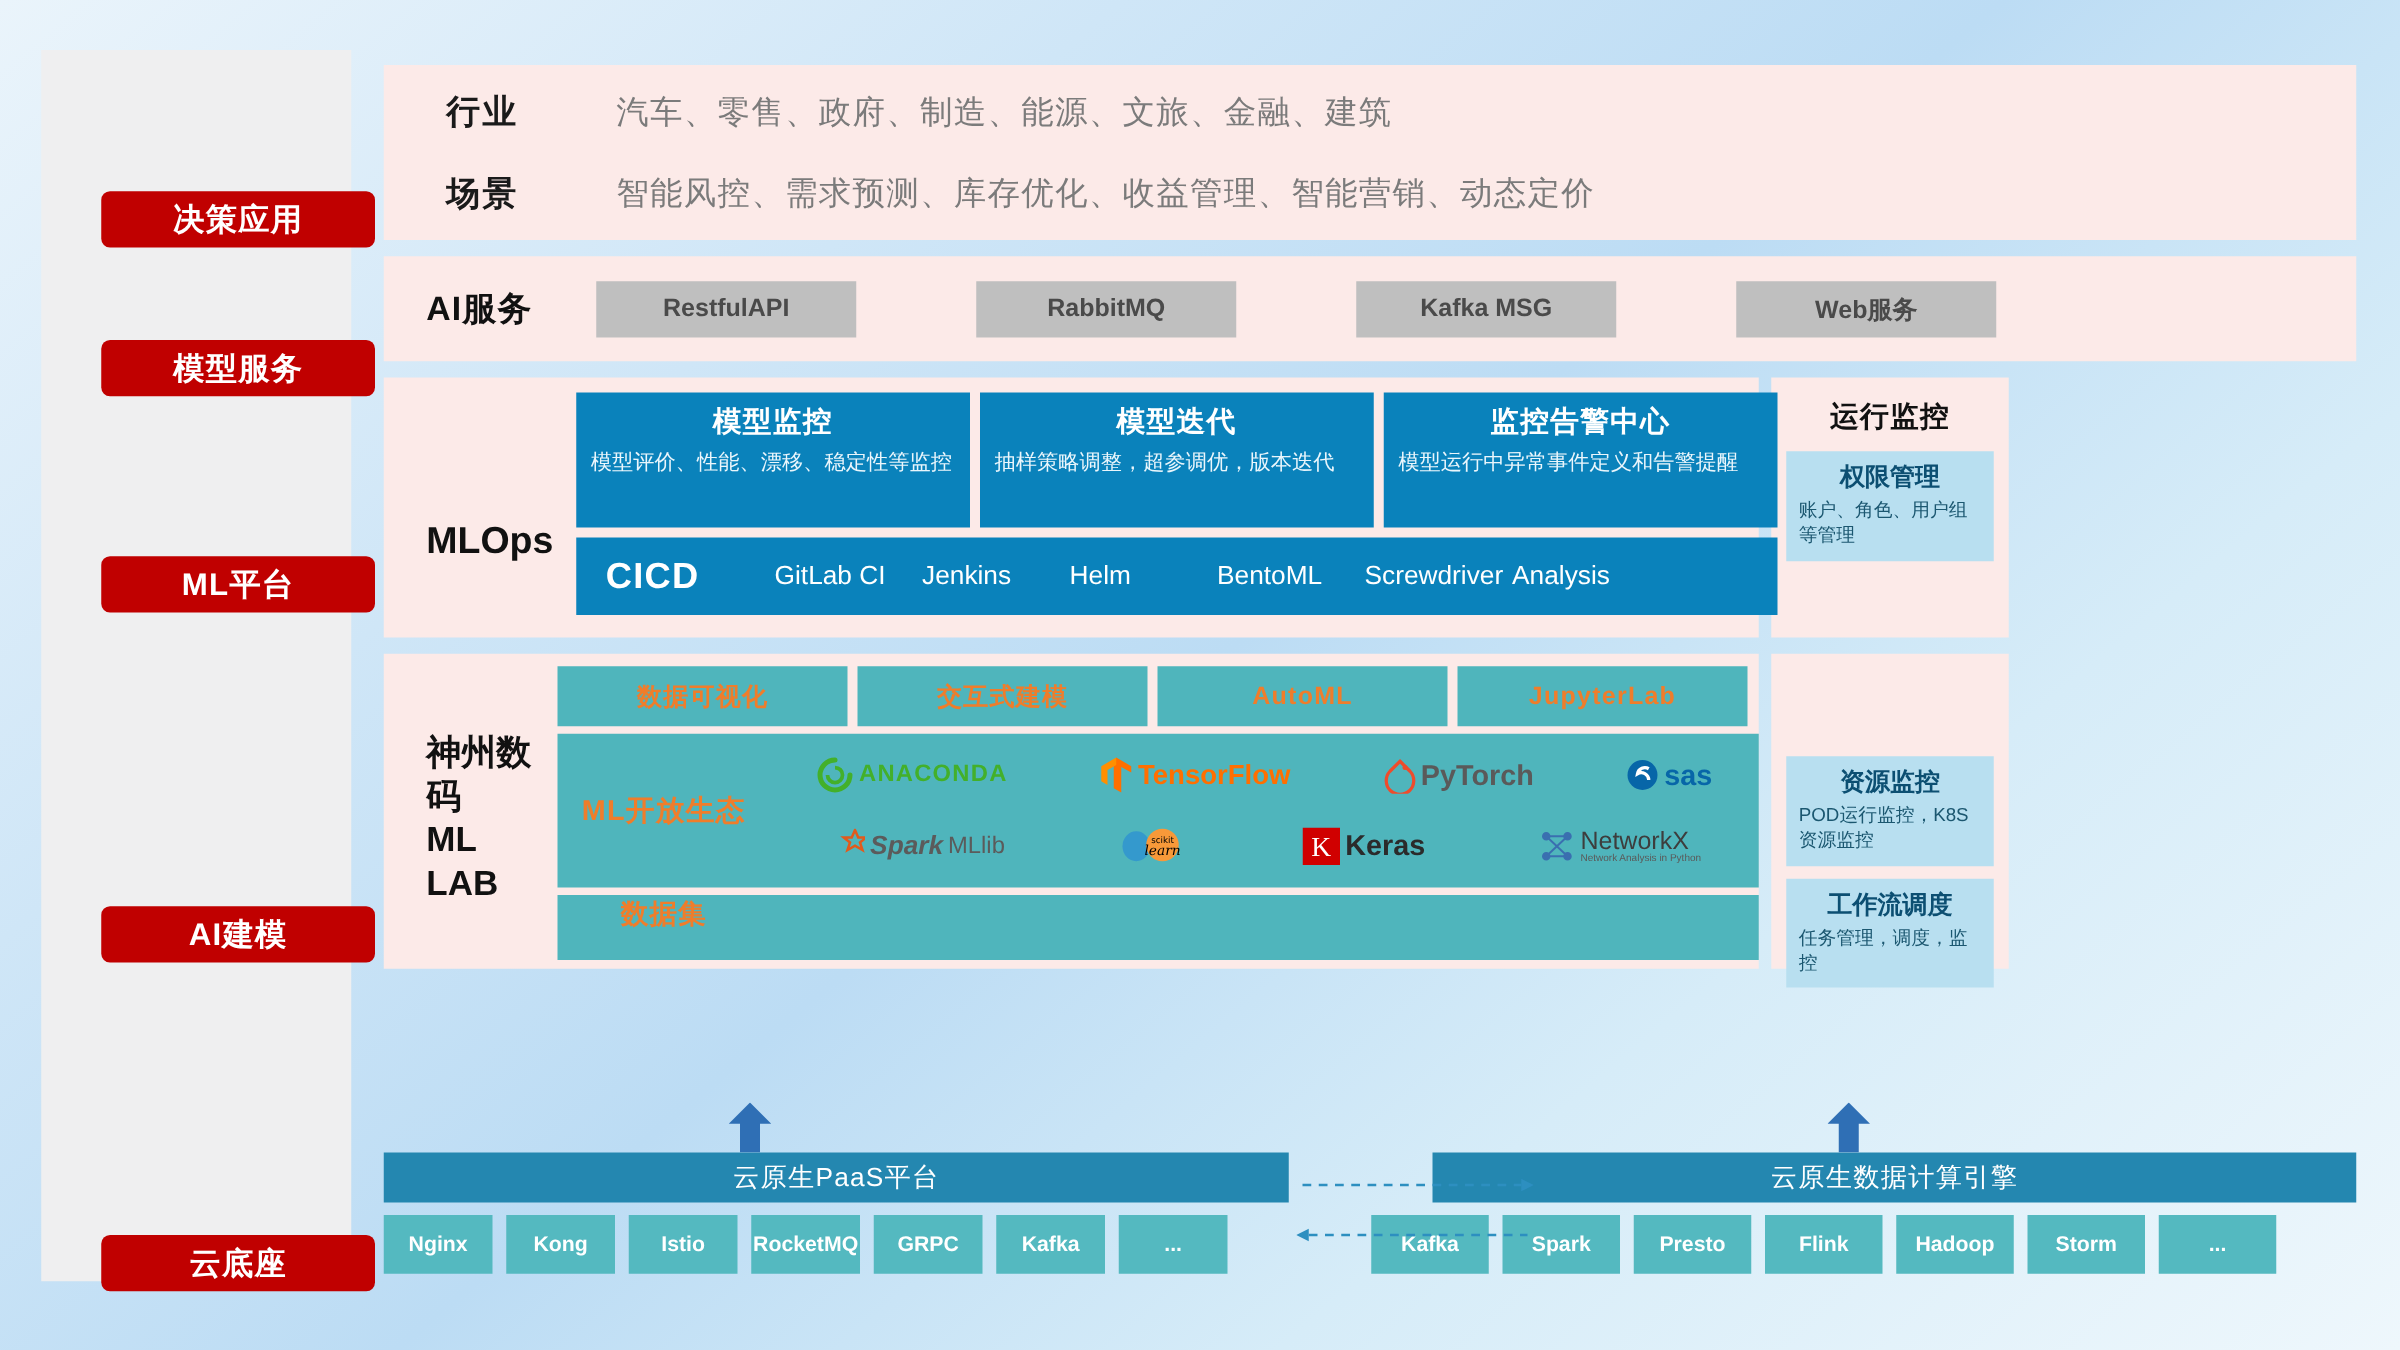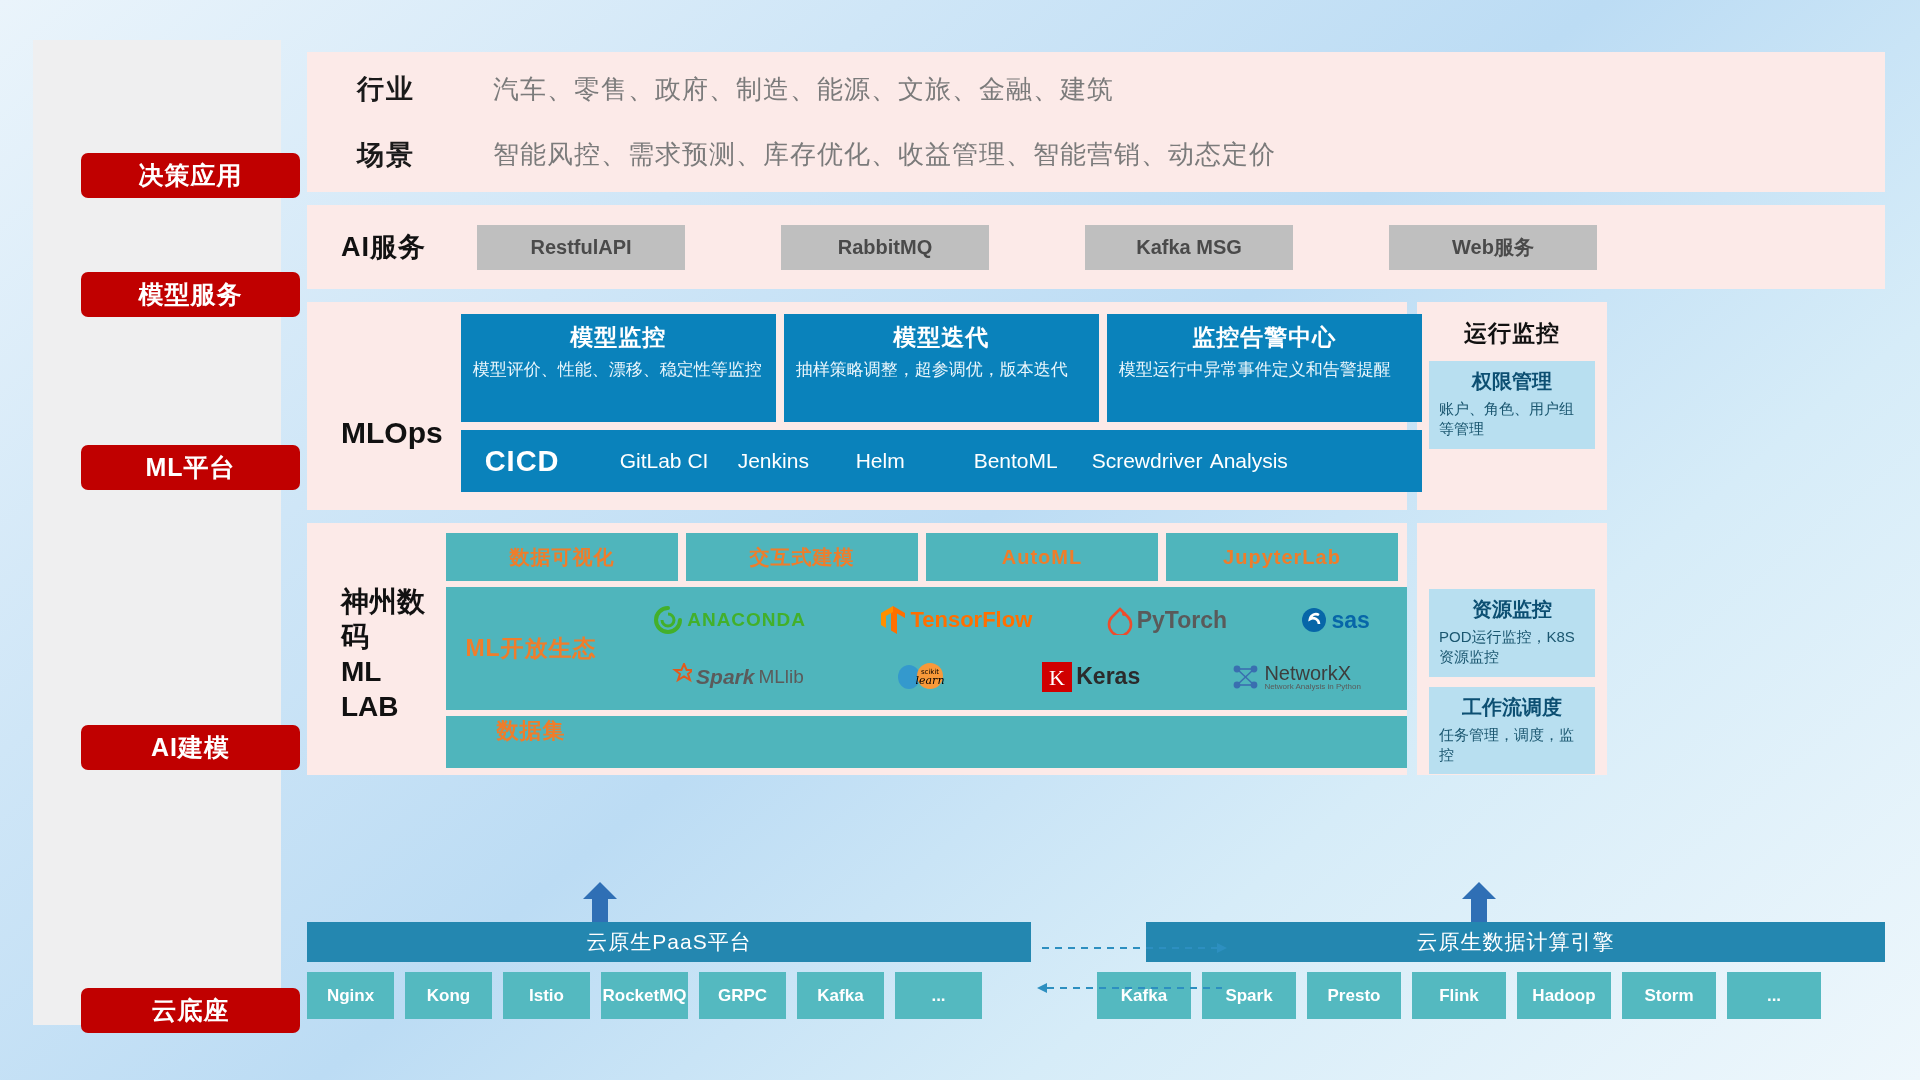--- a/index.html
+++ b/index.html
@@ -305,21 +305,21 @@
 
             </div>
           </div>
 
           <div class="dsrow">
             <div class="ds-lab">数据集</div>
           </div>
         </div>
       </div>
 
-      <div class="rightcol" style="height:252px;padding-top:4px">
+      <div class="rightcol" style="height:252px;padding-top:20px">
         <div class="rc-card" style="margin-top:62px">
           <h5>资源监控</h5>
           <p>POD运行监控，K8S资源监控</p>
         </div>
         <div class="rc-card">
           <h5>工作流调度</h5>
           <p>任务管理，调度，监控</p>
         </div>
       </div>
     </div>

